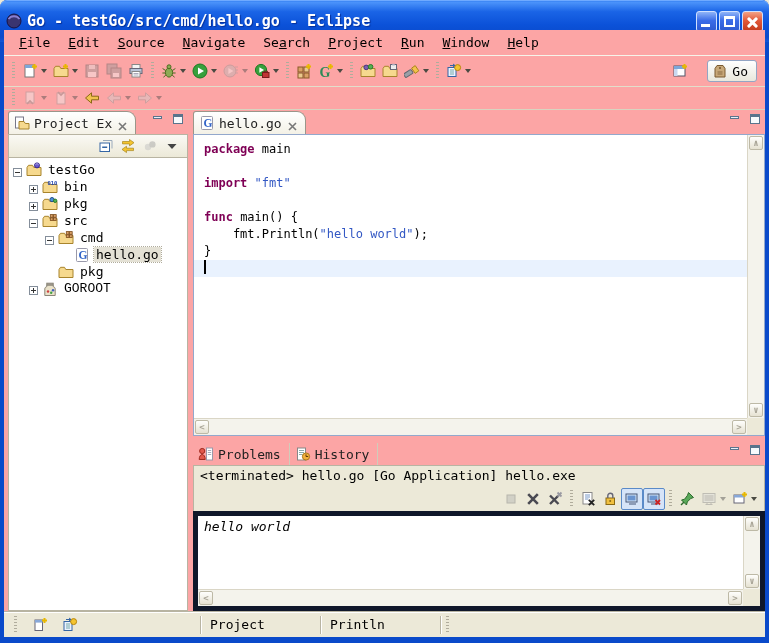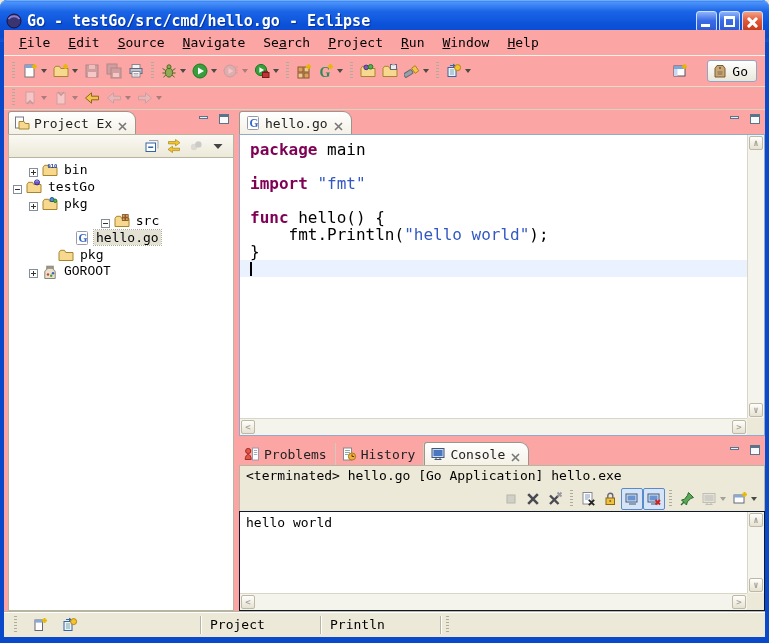--- a/index.html
+++ b/index.html
@@ -39,21 +39,21 @@
   .tb-btn.disabled{filter:grayscale(100%) opacity(.45);}
   .tb-btn.pressed{background:#D6E4F8;border-color:#5A8AC8;}
   .dd{width:0;height:0;border-left:3px solid transparent;border-right:3px solid transparent;
     border-top:4px solid #4A4A42;margin-left:3px;}
   .tb-spacer{flex:1;}
   .persp{display:flex;align-items:flex-start;gap:16px;padding-right:4px;}
   .persp-btn{display:flex;align-items:center;gap:4px;font-size:13px;padding:2px 8px 2px 4px;
     border:1px solid #93A5C4;border-radius:3px;background:linear-gradient(#FFFFFF,#E9E7DB);}
   
   .main{flex:1;display:flex;padding:0 0 0 4px;min-height:0;}
-  .left-panel{width:226px;display:flex;flex-direction:column;min-height:0;}
+  .left-panel{width:180px;display:flex;flex-direction:column;min-height:0;}
   .sash{width:5px;} .hsash{height:5px;}
   .right-col{flex:1;display:flex;flex-direction:column;margin-right:0;min-height:0;}
   
   .view-tabs{height:24px;display:flex;align-items:flex-end;position:relative;}
   .vtab{display:flex;align-items:center;gap:4px;font-size:13px;padding:3px 8px 3px 5px;
     border-right:1px solid #D0CCBA;color:#222;}
   .vtab.active{background:linear-gradient(#FFFFFF,#F4F1E6);border:1px solid #9A968A;border-bottom:none;
     border-radius:3px 9px 0 0;}
   .tabx{width:9px;height:9px;display:inline-block;margin-left:2px;}
   .minmax{position:absolute;right:2px;top:3px;display:flex;gap:4px;}
@@ -68,40 +68,40 @@
   .tree-row{display:flex;align-items:center;height:17px;white-space:nowrap;}
   .exp{width:9px;height:9px;margin-right:4px;flex:0 0 auto;}
   .exp.none{visibility:hidden;}
   .tree-ic{width:16px;height:16px;margin-right:4px;flex:0 0 auto;}
   .tree-label{padding:0 2px;}
   .tree-label.selected{background:#E4E1D5;outline:1px dotted #B0AC9C;}
   
   .editor-area{flex:1;display:flex;flex-direction:column;min-height:0;}
   .editor-body{flex:1;position:relative;border:1px solid #93A8CC;background:#fff;min-height:0;}
   .code{position:absolute;left:0;top:0;right:17px;bottom:17px;overflow:hidden;padding:6px 0 0 10px;background:#fff;}
-  .code-line{height:17px;line-height:17px;white-space:pre;font-size:16px;}
+  .code-line{height:17px;line-height:17px;white-space:pre;font-size:12px;}
   .code-line.current{background:#E9F2FE;margin-left:-10px;padding-left:10px;}
   .caret{display:inline-block;width:2px;height:14px;background:#000;vertical-align:-2px;}
   .seg-keyword{color:#7F0055;font-weight:bold;}
   .seg-string{color:#3358C4;}
   .seg-plain{color:#000;}
   
   .vscroll{position:absolute;right:0;top:0;bottom:17px;width:17px;background:#F4F3EC;
     border-left:1px solid #DAD6C6;display:flex;flex-direction:column;justify-content:space-between;align-items:center;padding:1px;}
   .hscroll{position:absolute;left:0;right:17px;bottom:0;height:17px;background:#F4F3EC;
     border-top:1px solid #DAD6C6;display:flex;justify-content:space-between;align-items:center;padding:1px;}
   .sb-btn{width:14px;height:14px;background:linear-gradient(#FEFEFC,#E6E2D2);border:1px solid #BDB9A6;
     border-radius:2px;color:#A8A496;font-size:9px;line-height:12px;text-align:center;font-weight:bold;}
   .sb-corner{position:absolute;right:0;bottom:0;width:17px;height:17px;background:#ECE9D8;}
   
   .console-view{height:170px;display:flex;flex-direction:column;}
   .console-head{border:1px solid #B8B4A2;border-bottom:none;background:#ECE9D8;}
   .console-status{height:20px;font-size:13px;padding:2px 0 0 6px;white-space:nowrap;overflow:hidden;}
   .console-toolbar{height:25px;display:flex;align-items:center;justify-content:flex-end;padding-right:4px;}
-  .console-body{flex:1;position:relative;border:1px solid #0f172a;background:#fff;min-height:0;}
+  .console-body{flex:1;position:relative;border:5px solid #0f172a;background:#fff;min-height:0;font-style:italic;}
   .console-out{position:absolute;left:0;top:0;right:17px;bottom:17px;padding:3px 6px;font-size:13px;white-space:pre;}
   
   .statusbar{height:26px;display:flex;align-items:center;border-top:1px solid #B8B4A2;
     box-shadow:inset 0 1px 0 #FFFFFF;background:#ECE9D8;font-size:13px;}
   .sb-left{width:196px;display:flex;align-items:center;gap:8px;padding-left:6px;}
   .sb-cell{width:118px;padding-left:8px;}
   .sb-sep{width:0;height:18px;border-left:1px solid #B8B4A2;border-right:1px solid #FFF;}
 </style>
 </head>
 <body>
@@ -359,70 +359,86 @@
                   <circle cx="10.4" cy="6.4" r="3.2" fill="#9A9A92"></circle>
                 </svg></span>
             </span>
             <span class="tb-btn">
               <span class="ic"><svg width="16" height="16" viewBox="0 0 16 16">
                   <path d="M3.5 6h9L8 11z" fill="#444"></path>
                 </svg></span>
             </span>
           </div>
         <div class="view-content tree" id="tree">
+            <div class="tree-row" style="padding-left: 0px;">
+              <span class="exp"><svg width="9" height="9" viewBox="0 0 9 9">
+                  <rect x="0.5" y="0.5" width="8" height="8" fill="#fff" stroke="#848E9A"></rect>
+                  <path d="M2 4.5h5" stroke="#333"></path>
+                </svg></span>
+              <span class="tree-ic"><svg width="16" height="16" viewBox="0 0 16 16">
+                  <path d="M1 5.5l1.5-2.2h4l1.3 2.2H15v8H1z" fill="#F6D98E" stroke="#A8842C" stroke-width="1"></path>
+                  <circle cx="11" cy="3.4" r="2.5" fill="#6A5ACD" stroke="#3A2A8D"></circle>
+                  <path d="M9.4 2.4a2.5 2.5 0 013.2 0" stroke="#B0A8E8" fill="none"></path>
+                </svg></span>
+              <span class="tree-label">testGo</span>
+            </div>
             <div class="tree-row" style="padding-left: 16px;">
               <span class="exp"><svg width="9" height="9" viewBox="0 0 9 9">
                   <rect x="0.5" y="0.5" width="8" height="8" fill="#fff" stroke="#848E9A"></rect>
                   <path d="M2 4.5h5M4.5 2v5" stroke="#333"></path>
                 </svg></span>
               <span class="tree-ic"><svg width="16" height="16" viewBox="0 0 16 16">
                   <path d="M1 5.5l1.5-2.2h4l1.3 2.2H15v8H1z" fill="#F6D98E" stroke="#A8842C" stroke-width="1"></path>
                   <text x="5.5" y="6" font-size="5.5" font-weight="bold" fill="#2244AA" font-family="monospace">010</text>
                 </svg></span>
               <span class="tree-label">bin</span>
             </div>
-            <div class="tree-row" style="padding-left: 0px;">
-              <span class="exp"><svg width="9" height="9" viewBox="0 0 9 9">
-                  <rect x="0.5" y="0.5" width="8" height="8" fill="#fff" stroke="#848E9A"></rect>
-                  <path d="M2 4.5h5" stroke="#333"></path>
-                </svg></span>
-              <span class="tree-ic"><svg width="16" height="16" viewBox="0 0 16 16">
-                  <path d="M1 5.5l1.5-2.2h4l1.3 2.2H15v8H1z" fill="#F6D98E" stroke="#A8842C" stroke-width="1"></path>
-                  <circle cx="11" cy="3.4" r="2.5" fill="#6A5ACD" stroke="#3A2A8D"></circle>
-                  <path d="M9.4 2.4a2.5 2.5 0 013.2 0" stroke="#B0A8E8" fill="none"></path>
-                </svg></span>
-              <span class="tree-label">testGo</span>
-            </div>
             <div class="tree-row" style="padding-left: 16px;">
               <span class="exp"><svg width="9" height="9" viewBox="0 0 9 9">
                   <rect x="0.5" y="0.5" width="8" height="8" fill="#fff" stroke="#848E9A"></rect>
                   <path d="M2 4.5h5M4.5 2v5" stroke="#333"></path>
                 </svg></span>
               <span class="tree-ic"><svg width="16" height="16" viewBox="0 0 16 16">
                   <path d="M1 5.5l1.5-2.2h4l1.3 2.2H15v8H1z" fill="#F6D98E" stroke="#A8842C" stroke-width="1"></path>
                   <circle cx="10" cy="3.6" r="2.1" fill="#4A90D9" stroke="#24508C"></circle>
                   <circle cx="13.2" cy="4.8" r="1.7" fill="#52B052" stroke="#2A7A2A"></circle>
                 </svg></span>
               <span class="tree-label">pkg</span>
             </div>
-            <div class="tree-row" style="padding-left: 16px; justify-content: center;">
+            <div class="tree-row" style="padding-left: 16px;">
               <span class="exp"><svg width="9" height="9" viewBox="0 0 9 9">
                   <rect x="0.5" y="0.5" width="8" height="8" fill="#fff" stroke="#848E9A"></rect>
                   <path d="M2 4.5h5" stroke="#333"></path>
                 </svg></span>
               <span class="tree-ic"><svg width="16" height="16" viewBox="0 0 16 16">
                   <path d="M1 5.5l1.5-2.2h4l1.3 2.2H15v8H1z" fill="#F6D98E" stroke="#A8842C" stroke-width="1"></path>
                   <g fill="#D9A066" stroke="#7A4A1A" stroke-width=".8">
                     <rect x="8.3" y="1.6" width="2.7" height="2.7"></rect>
                     <rect x="11.5" y="1.6" width="2.7" height="2.7"></rect>
                     <rect x="8.3" y="4.8" width="2.7" height="2.7"></rect>
                     <rect x="11.5" y="4.8" width="2.7" height="2.7"></rect>
                   </g>
                 </svg></span>
               <span class="tree-label">src</span>
+            </div>
+            <div class="tree-row" style="padding-left: 32px;">
+              <span class="exp"><svg width="9" height="9" viewBox="0 0 9 9">
+                  <rect x="0.5" y="0.5" width="8" height="8" fill="#fff" stroke="#848E9A"></rect>
+                  <path d="M2 4.5h5" stroke="#333"></path>
+                </svg></span>
+              <span class="tree-ic"><svg width="16" height="16" viewBox="0 0 16 16">
+                  <path d="M1 5.5l1.5-2.2h4l1.3 2.2H15v8H1z" fill="#F6D98E" stroke="#A8842C" stroke-width="1"></path>
+                  <g fill="#D9A066" stroke="#7A4A1A" stroke-width=".8">
+                    <rect x="8.3" y="1.6" width="2.7" height="2.7"></rect>
+                    <rect x="11.5" y="1.6" width="2.7" height="2.7"></rect>
+                    <rect x="8.3" y="4.8" width="2.7" height="2.7"></rect>
+                    <rect x="11.5" y="4.8" width="2.7" height="2.7"></rect>
+                  </g>
+                </svg></span>
+              <span class="tree-label">cmd</span>
             </div>
             <div class="tree-row" style="padding-left: 48px;">
               <span class="exp none"></span>
               <span class="tree-ic"><svg width="16" height="16" viewBox="0 0 16 16">
                   <rect x="2.5" y="1.5" width="11" height="13" rx="1" fill="#fff" stroke="#99A"></rect>
                   <text x="4.5" y="12" font-size="11.5" font-weight="bold" fill="#3465C8" font-family="serif">G</text>
                 </svg></span>
               <span class="tree-label selected">hello.go</span>
             </div>
             <div class="tree-row" style="padding-left: 32px;">
@@ -472,21 +488,21 @@
                   <span class="mm-max"></span>
                 </span>
             </div>
           </div>
           <div class="editor-body">
             <div class="code" id="code">
                 <div class="code-line"><span class="seg-keyword">package</span><span class="seg-plain"> main</span></div>
                 <div class="code-line"></div>
                 <div class="code-line"><span class="seg-keyword">import</span><span class="seg-plain"> </span><span class="seg-string">"fmt"</span></div>
                 <div class="code-line"></div>
-                <div class="code-line"><span class="seg-keyword">func</span><span class="seg-plain"> hello() {</span></div>
+                <div class="code-line"><span class="seg-keyword">func</span><span class="seg-plain"> main() {</span></div>
                 <div class="code-line"><span class="seg-plain">    fmt.Println(</span><span class="seg-string">"hello world"</span><span class="seg-plain">);</span></div>
                 <div class="code-line"><span class="seg-plain">}</span></div>
                 <div class="code-line current"><span class="caret"></span></div>
               </div>
             <div class="vscroll">
               <span class="sb-btn">∧</span>
               <span class="sb-btn">∨</span>
             </div>
             <div class="hscroll">
               <span class="sb-btn">&lt;</span>
@@ -510,31 +526,20 @@
                 <span>Problems</span>
               </div>
               <div class="vtab">
                 <span class="ic" style="width:16px;height:16px;"><svg width="16" height="16" viewBox="0 0 16 16">
                     <rect x="2.5" y="2" width="8" height="12" fill="#fff" stroke="#888"></rect>
                     <path d="M4 4.5h5M4 6.5h5M4 8.5h3.5" stroke="#8AA"></path>
                     <circle cx="11" cy="10.5" r="3.6" fill="#F4B03C" stroke="#A87818"></circle>
                     <path d="M11 8.4v2.1h2.2" fill="none" stroke="#5A3A08"></path>
                   </svg></span>
                 <span>History</span>
-              </div>
-              <div class="vtab active">
-                <span class="ic" style="width:16px;height:16px;"><svg width="16" height="16" viewBox="0 0 16 16">
-                    <rect x="2" y="2.5" width="12" height="9" fill="#C8DCF0" stroke="#445577"></rect>
-                    <rect x="3.5" y="4" width="9" height="6" fill="#4A78C0"></rect>
-                    <path d="M6 11.5v2M10 11.5v2M4.5 13.5h7" stroke="#445577"></path>
-                  </svg></span>
-                <span>Console</span>
-                <span class="tabx"><svg width="9" height="9" viewBox="0 0 9 9">
-                    <path d="M1 1l7 7M8 1L1 8" stroke="#777" stroke-width="1.6"></path>
-                  </svg></span>
               </div>
               <div class="minmax">
                 <span class="mmbtn">
                   <span class="mm-min"></span>
                 </span>
                 <span class="mmbtn">
                   <span class="mm-max"></span>
                 </span>
               </div>
             </div>

